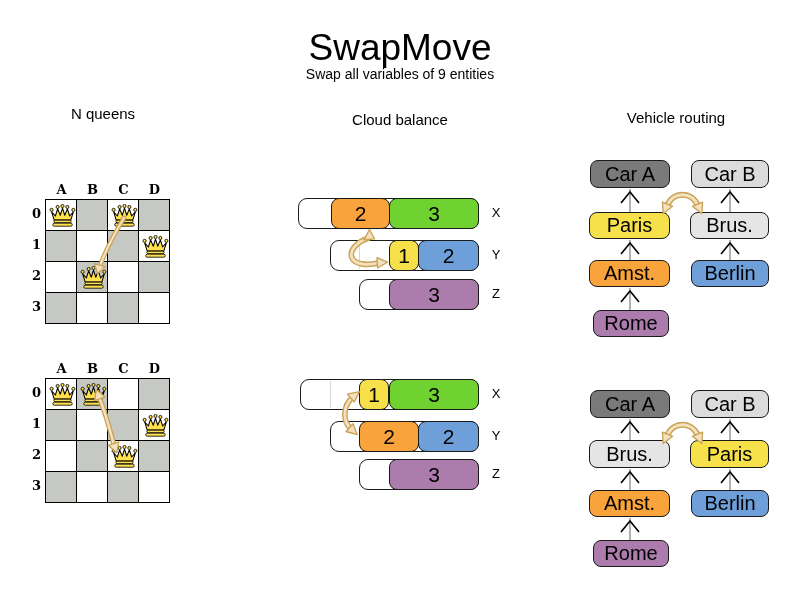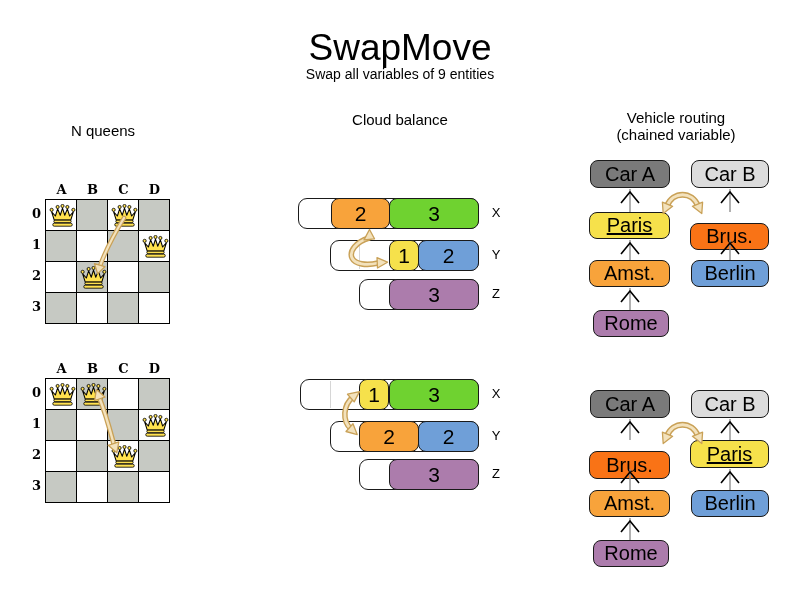--- a/index.html
+++ b/index.html
@@ -26,21 +26,21 @@
   .guide{position:absolute;width:1px;height:27px;background:#D6D6D6;}
   .pblock{position:absolute;height:31px;border:1.5px solid #1a1a1a;border-radius:8px;
           display:flex;align-items:center;justify-content:center;font-size:21px;}
   .pb-orange{background:#F8A33B;} .pb-green{background:#6FD230;} .pb-yellow{background:#F6E14B;}
   .pb-blue{background:#6F9FD8;} .pb-purple{background:#AC7CAC;}
   .cpu-lab{position:absolute;width:18px;text-align:center;font-size:13px;}
   
   .vbox{position:absolute;border:1.5px solid #1a1a1a;border-radius:8px;
         display:flex;align-items:center;justify-content:center;font-size:20px;}
   .vb-cara{background:#7A7A7A;} .vb-carb{background:#DCDCDC;}
-  .vb-yellow{background:#F6E14B;text-decoration:underline;} .vb-green{background:#f97316;margin-top:11px;}
+  .vb-yellow{background:#F6E14B;} .vb-green{background:#e5e5e5;}
   .vb-orange{background:#F8A33B;} .vb-blue{background:#6F9FD8;} .vb-purple{background:#AC7CAC;}
   
   .overlay{position:absolute;left:0;top:0;pointer-events:none;}
   .sw-o{stroke:#C9A157;fill:none;stroke-linecap:round;}
   .sw-c{stroke:#F3E2BD;fill:none;stroke-linecap:round;}
   .sw-h{fill:#F3E2BD;stroke:#C9A157;stroke-width:1.3;stroke-linejoin:round;}
   .chain-line{stroke:#8F8F8F;stroke-width:1.4;}
   .chev{stroke:#000;stroke-width:1.6;fill:none;}
 </style>
 </head>
@@ -59,24 +59,23 @@
         <circle cx="32.5" cy="7.8" r="2.1" fill="#FFE14F" stroke="#000" stroke-width="1.1"></circle>
         <rect x="6.5" y="21.5" width="23" height="3.4" rx="1.6" fill="#FFE14F" stroke="#000" stroke-width="1.1"></rect>
         <rect x="5" y="25.6" width="26" height="4" rx="2" fill="#FFE14F" stroke="#000" stroke-width="1.1"></rect>
       </g>
     </defs>
   </svg>
 
   <div class="abs title">SwapMove</div>
   <div class="abs subtitle">Swap all variables of 9 entities</div>
 
-  <div class="abs sec-label" style="left:20px;top:122px;width:166px;">N queens</div>
+  <div class="abs sec-label" style="left:20px;top:105px;width:166px;">N queens</div>
   <div class="abs sec-label" style="left:570px;top:109px;width:212px;">Vehicle routing</div>
   <div class="abs sec-label" style="left:312px;top:111px;width:176px;">Cloud balance</div>
-  <div class="abs sec-label" style="left:570px;top:126px;width:212px;">(chained variable)</div>
 
   <div class="board" style="left:45px;top:199px;">
     <span class="col-lab" style="left:1px;">A</span>
     <span class="col-lab" style="left:32px;">B</span>
     <span class="col-lab" style="left:63px;">C</span>
     <span class="col-lab" style="left:94px;">D</span>
     <span class="row-lab" style="top:7px;">0</span>
     <span class="row-lab" style="top:38px;">1</span>
     <span class="row-lab" style="top:69px;">2</span>
     <span class="row-lab" style="top:100px;">3</span>

